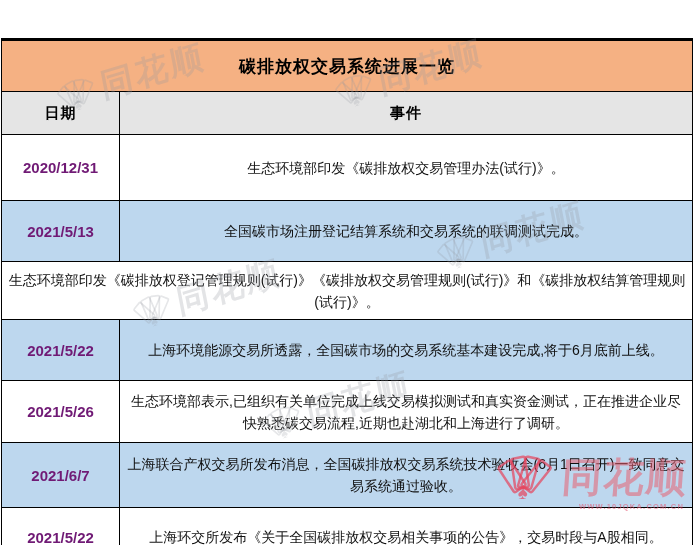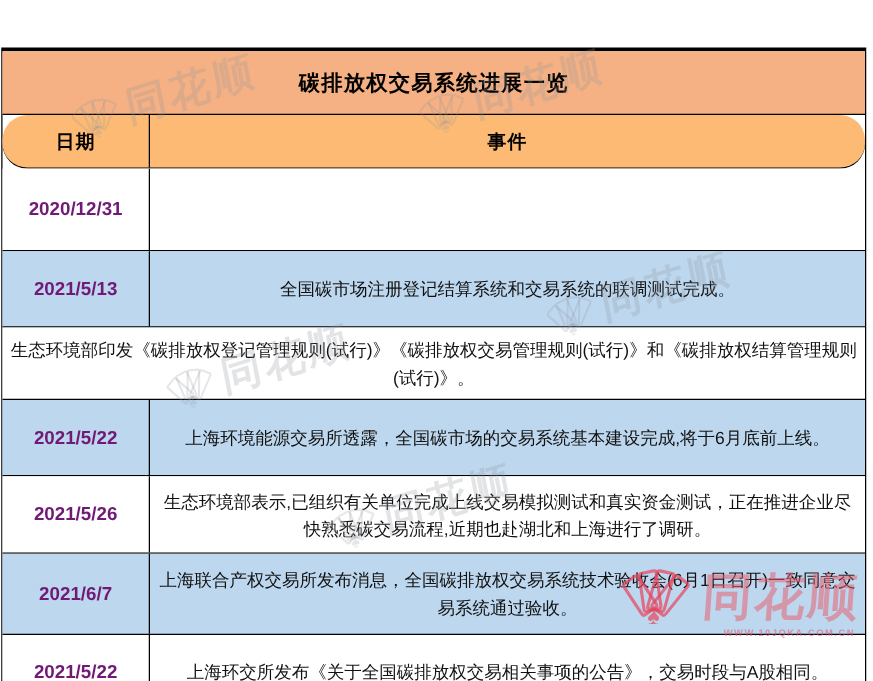--- a/index.html
+++ b/index.html
@@ -13,21 +13,21 @@
   .sheet{
     position:absolute;left:1px;top:6px;width:690px;
     border:1px solid #000;border-top-width:3px;border-bottom-width:3px;
     background:#fff;z-index:1;margin-top:32px;
   }
   .title-bar{
     height:50px;background:#F5B183;border-bottom:1px solid #000;
     display:flex;align-items:center;justify-content:center;
     font-size:17px;font-weight:bold;color:#000;letter-spacing:1px;
   }
-  .header-row{display:flex;height:42px;background:#fdba74;border-bottom:1px solid #000;border-radius:20px;}
+  .header-row{display:flex;height:42px;background:#e5e5e5;border-bottom:1px solid #000;}
   .trow{display:flex;background:#fff;border-bottom:1px solid #000;}
   .trow:last-child{border-bottom:none;}
   .trow.alt{background:#BDD7EE;}
   .cell{display:flex;align-items:center;justify-content:center;text-align:center;}
   .date-col{width:117px;flex:0 0 117px;border-right:1px solid #000;}
   .event-col{flex:1 1 auto;padding:2px 5px;}
   .header-row .cell{font-size:15px;font-weight:bold;color:#000;letter-spacing:1px;}
   .date-cell{font-size:15px;font-weight:bold;color:#701a75;}
   .event-cell{font-size:14px;color:#111;line-height:22px;}
   
@@ -64,20 +64,21 @@
 
     <div class="title-bar">碳排放权交易系统进展一览</div>
 
     <div class="header-row">
       <div class="cell date-col">日期</div>
       <div class="cell event-col">事件</div>
     </div>
 
     <div class="trow" style="height:65px">
       <div class="cell date-col date-cell">2020/12/31</div>
+      <div class="cell event-col event-cell">生态环境部印发《碳排放权交易管理办法(试行)》。</div>
     </div>
 
     <div class="trow alt" style="height:60px">
       <div class="cell date-col date-cell">2021/5/13</div>
       <div class="cell event-col event-cell">全国碳市场注册登记结算系统和交易系统的联调测试完成。</div>
     </div>
 
     <div class="trow" style="height:57px">
       <div class="cell event-col event-cell">生态环境部印发《碳排放权登记管理规则(试行)》《碳排放权交易管理规则(试行)》和《碳排放权结算管理规则(试行)》。</div>
     </div>

